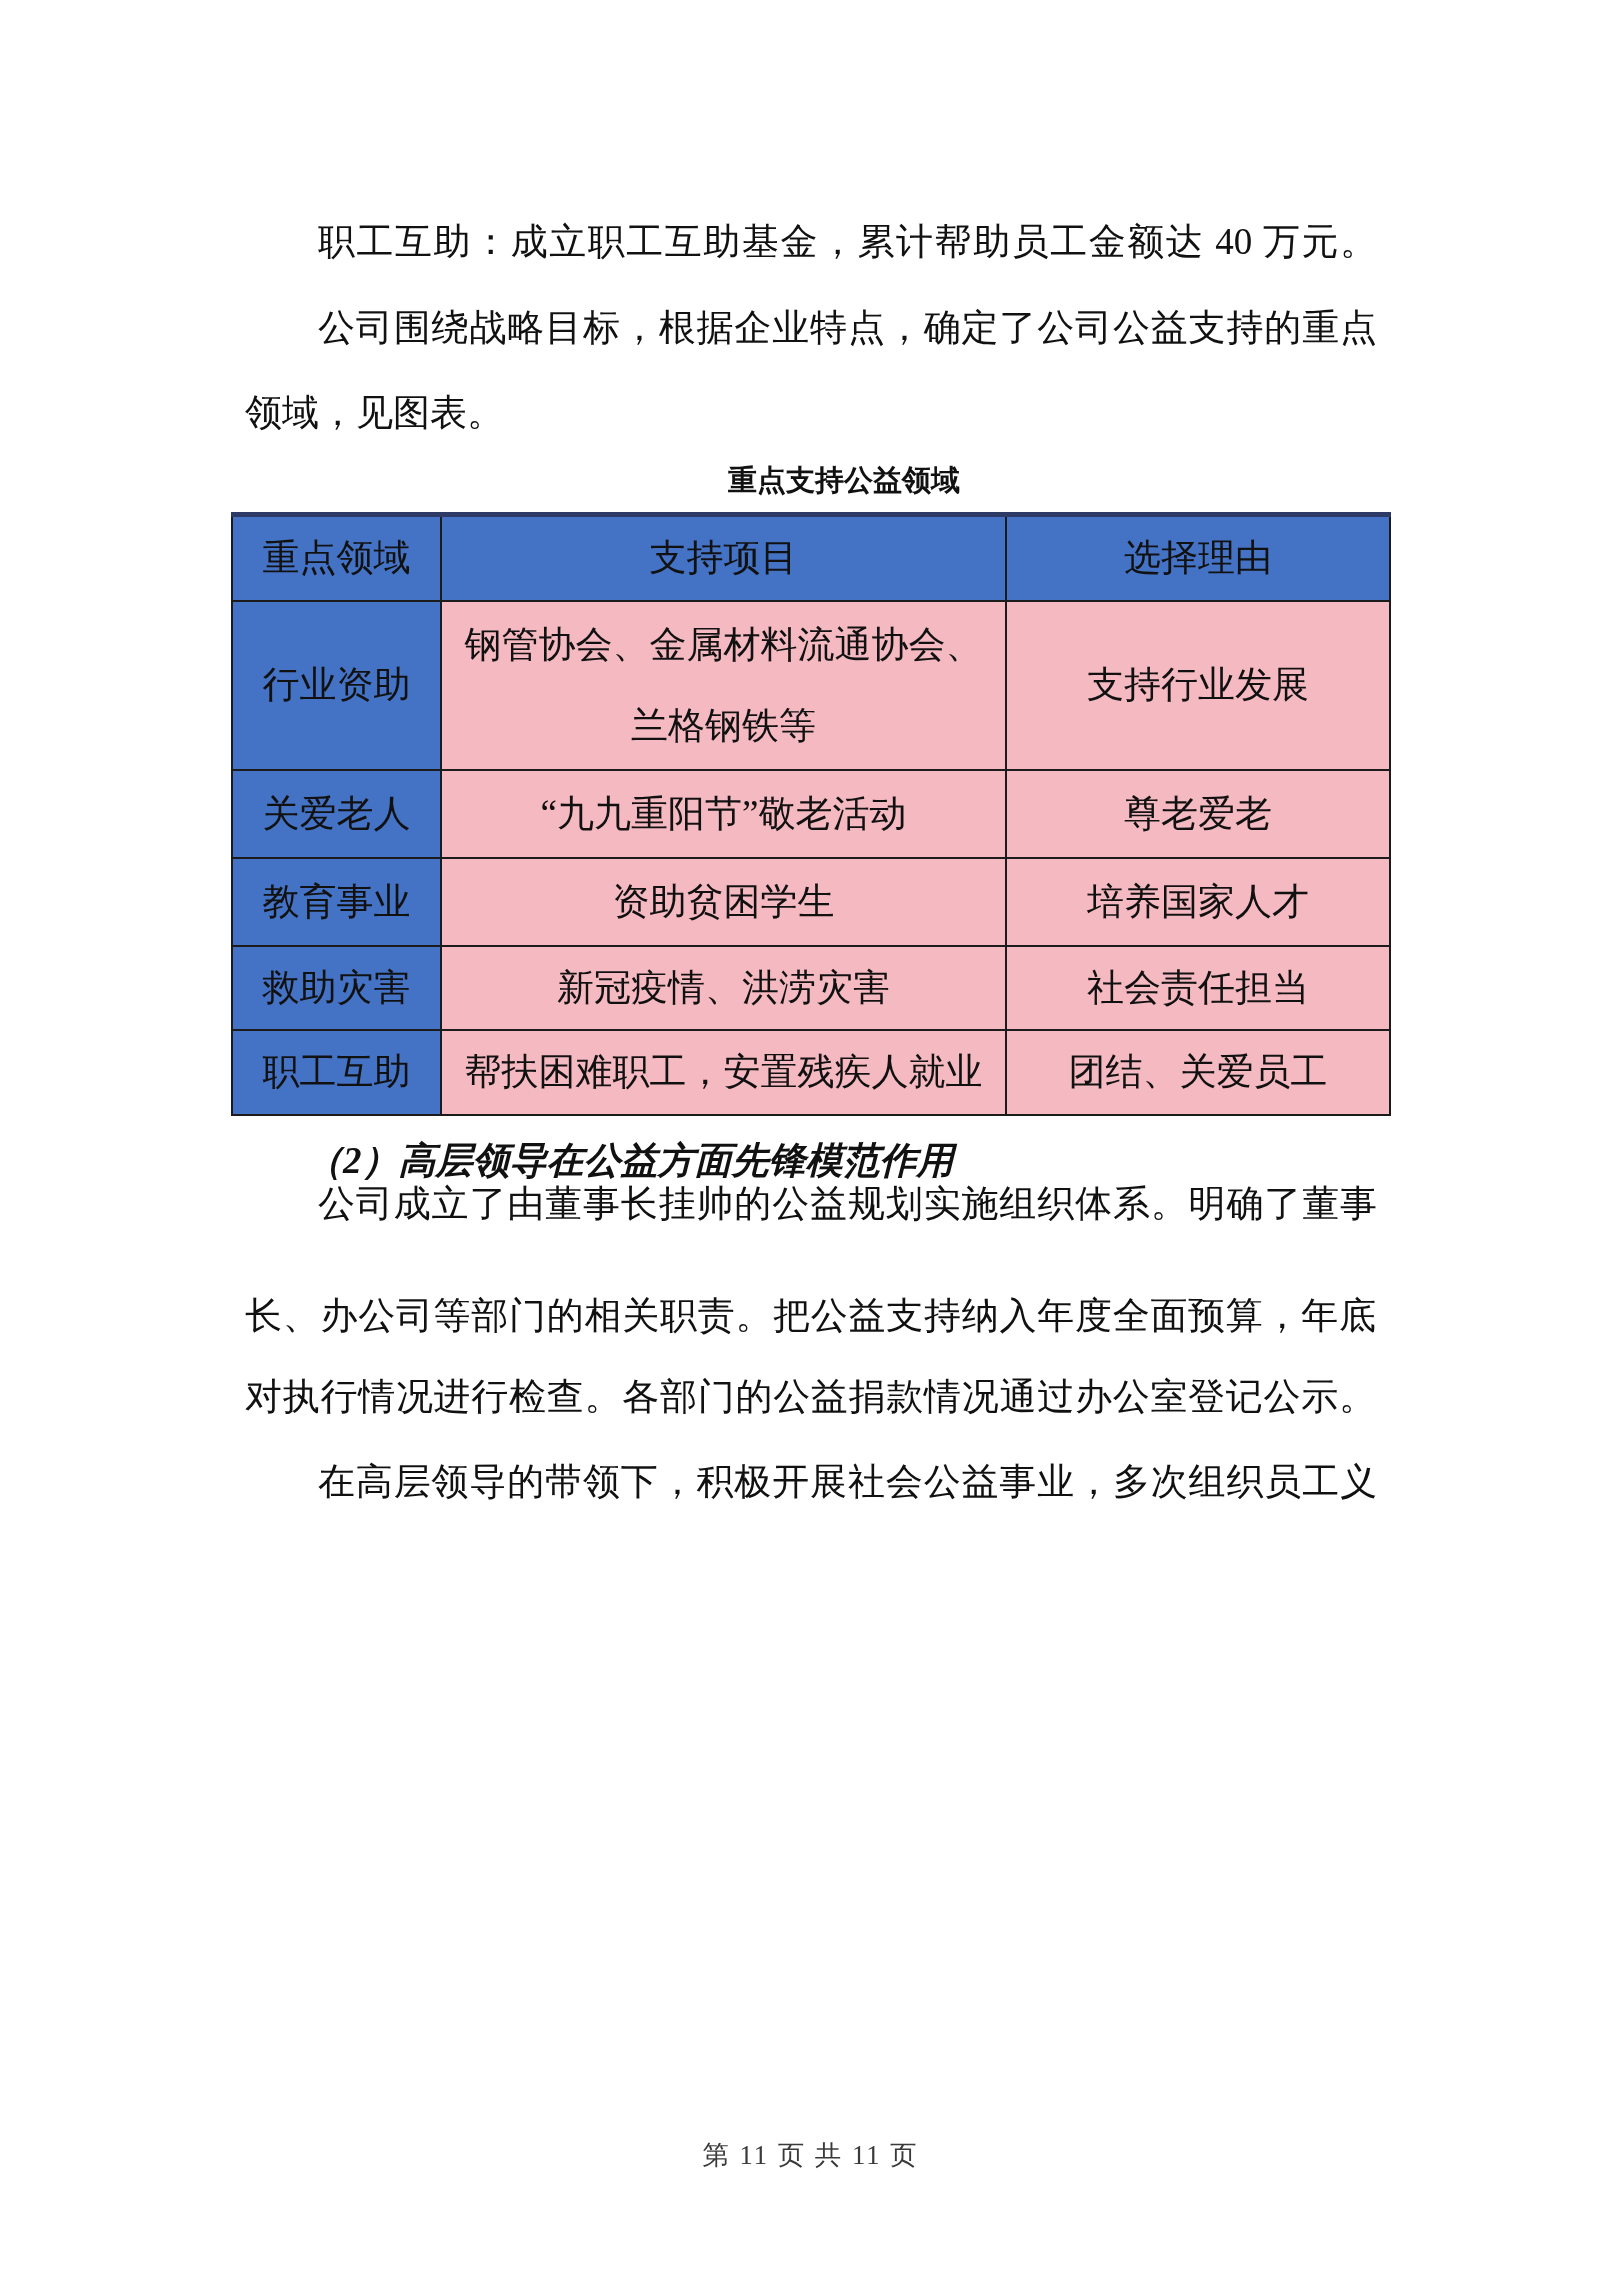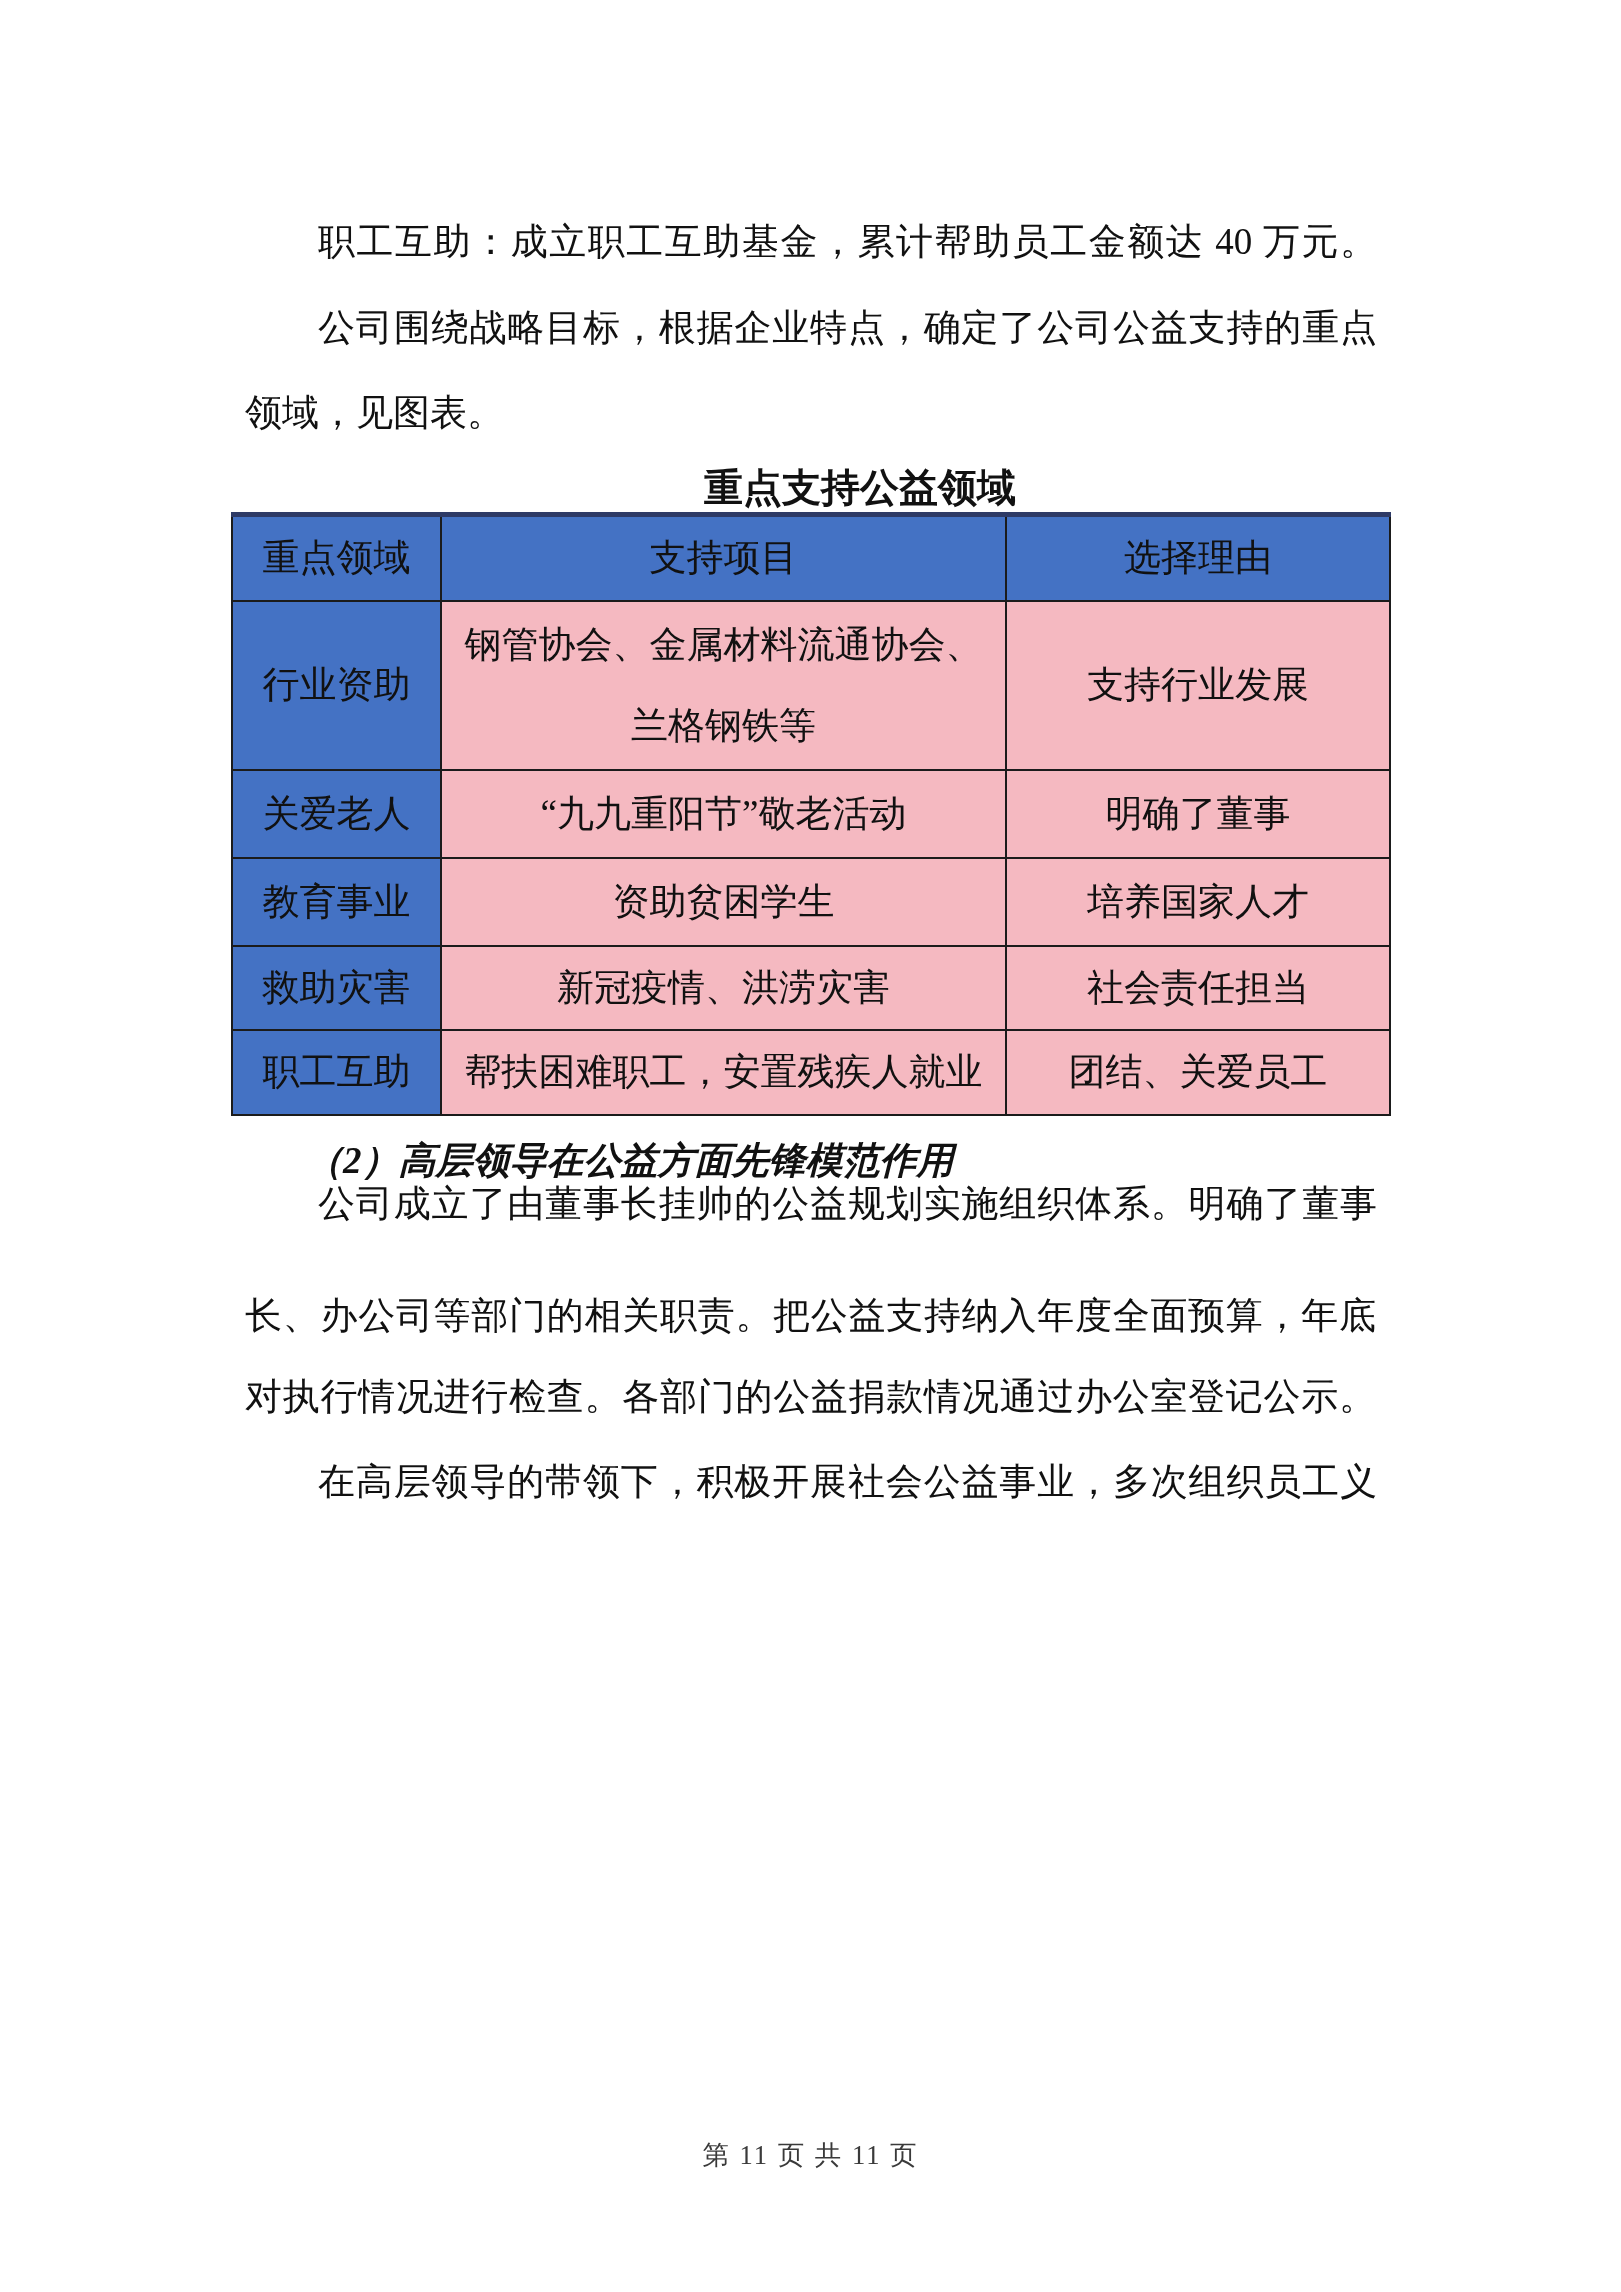--- a/index.html
+++ b/index.html
@@ -18,23 +18,23 @@
     white-space:nowrap;
     color:#111111;
   }
   .pline.justify{
     white-space:normal;
     text-align:justify;
     text-align-last:justify;
   }
   .table-title{
     position:absolute;
-    top:461px;left:328px;width:1064px;
+    top:461px;left:312px;width:1064px;
     text-align:center;
-    font-size:39px;
+    font-size:29px;
     font-weight:bold;
     color:#111111;
   }
   .section-heading{
     position:absolute;
     font-size:37px;
     font-weight:bold;
     white-space:nowrap;
     color:#111111;
     font-style:italic;
@@ -100,21 +100,21 @@
           <td class="blue">行业资助</td>
           <td class="pink">
             <div class="cell-line">钢管协会、金属材料流通协会、</div>
             <div class="cell-line">兰格钢铁等</div>
           </td>
           <td class="pink">支持行业发展</td>
         </tr>
         <tr style="height:88px">
           <td class="blue">关爱老人</td>
           <td class="pink">“九九重阳节”敬老活动</td>
-          <td class="pink">明确了董事</td>
+          <td class="pink">尊老爱老</td>
         </tr>
         <tr style="height:88px">
           <td class="blue">教育事业</td>
           <td class="pink">资助贫困学生</td>
           <td class="pink">培养国家人才</td>
         </tr>
         <tr style="height:84px">
           <td class="blue">救助灾害</td>
           <td class="pink">新冠疫情、洪涝灾害</td>
           <td class="pink">社会责任担当</td>

